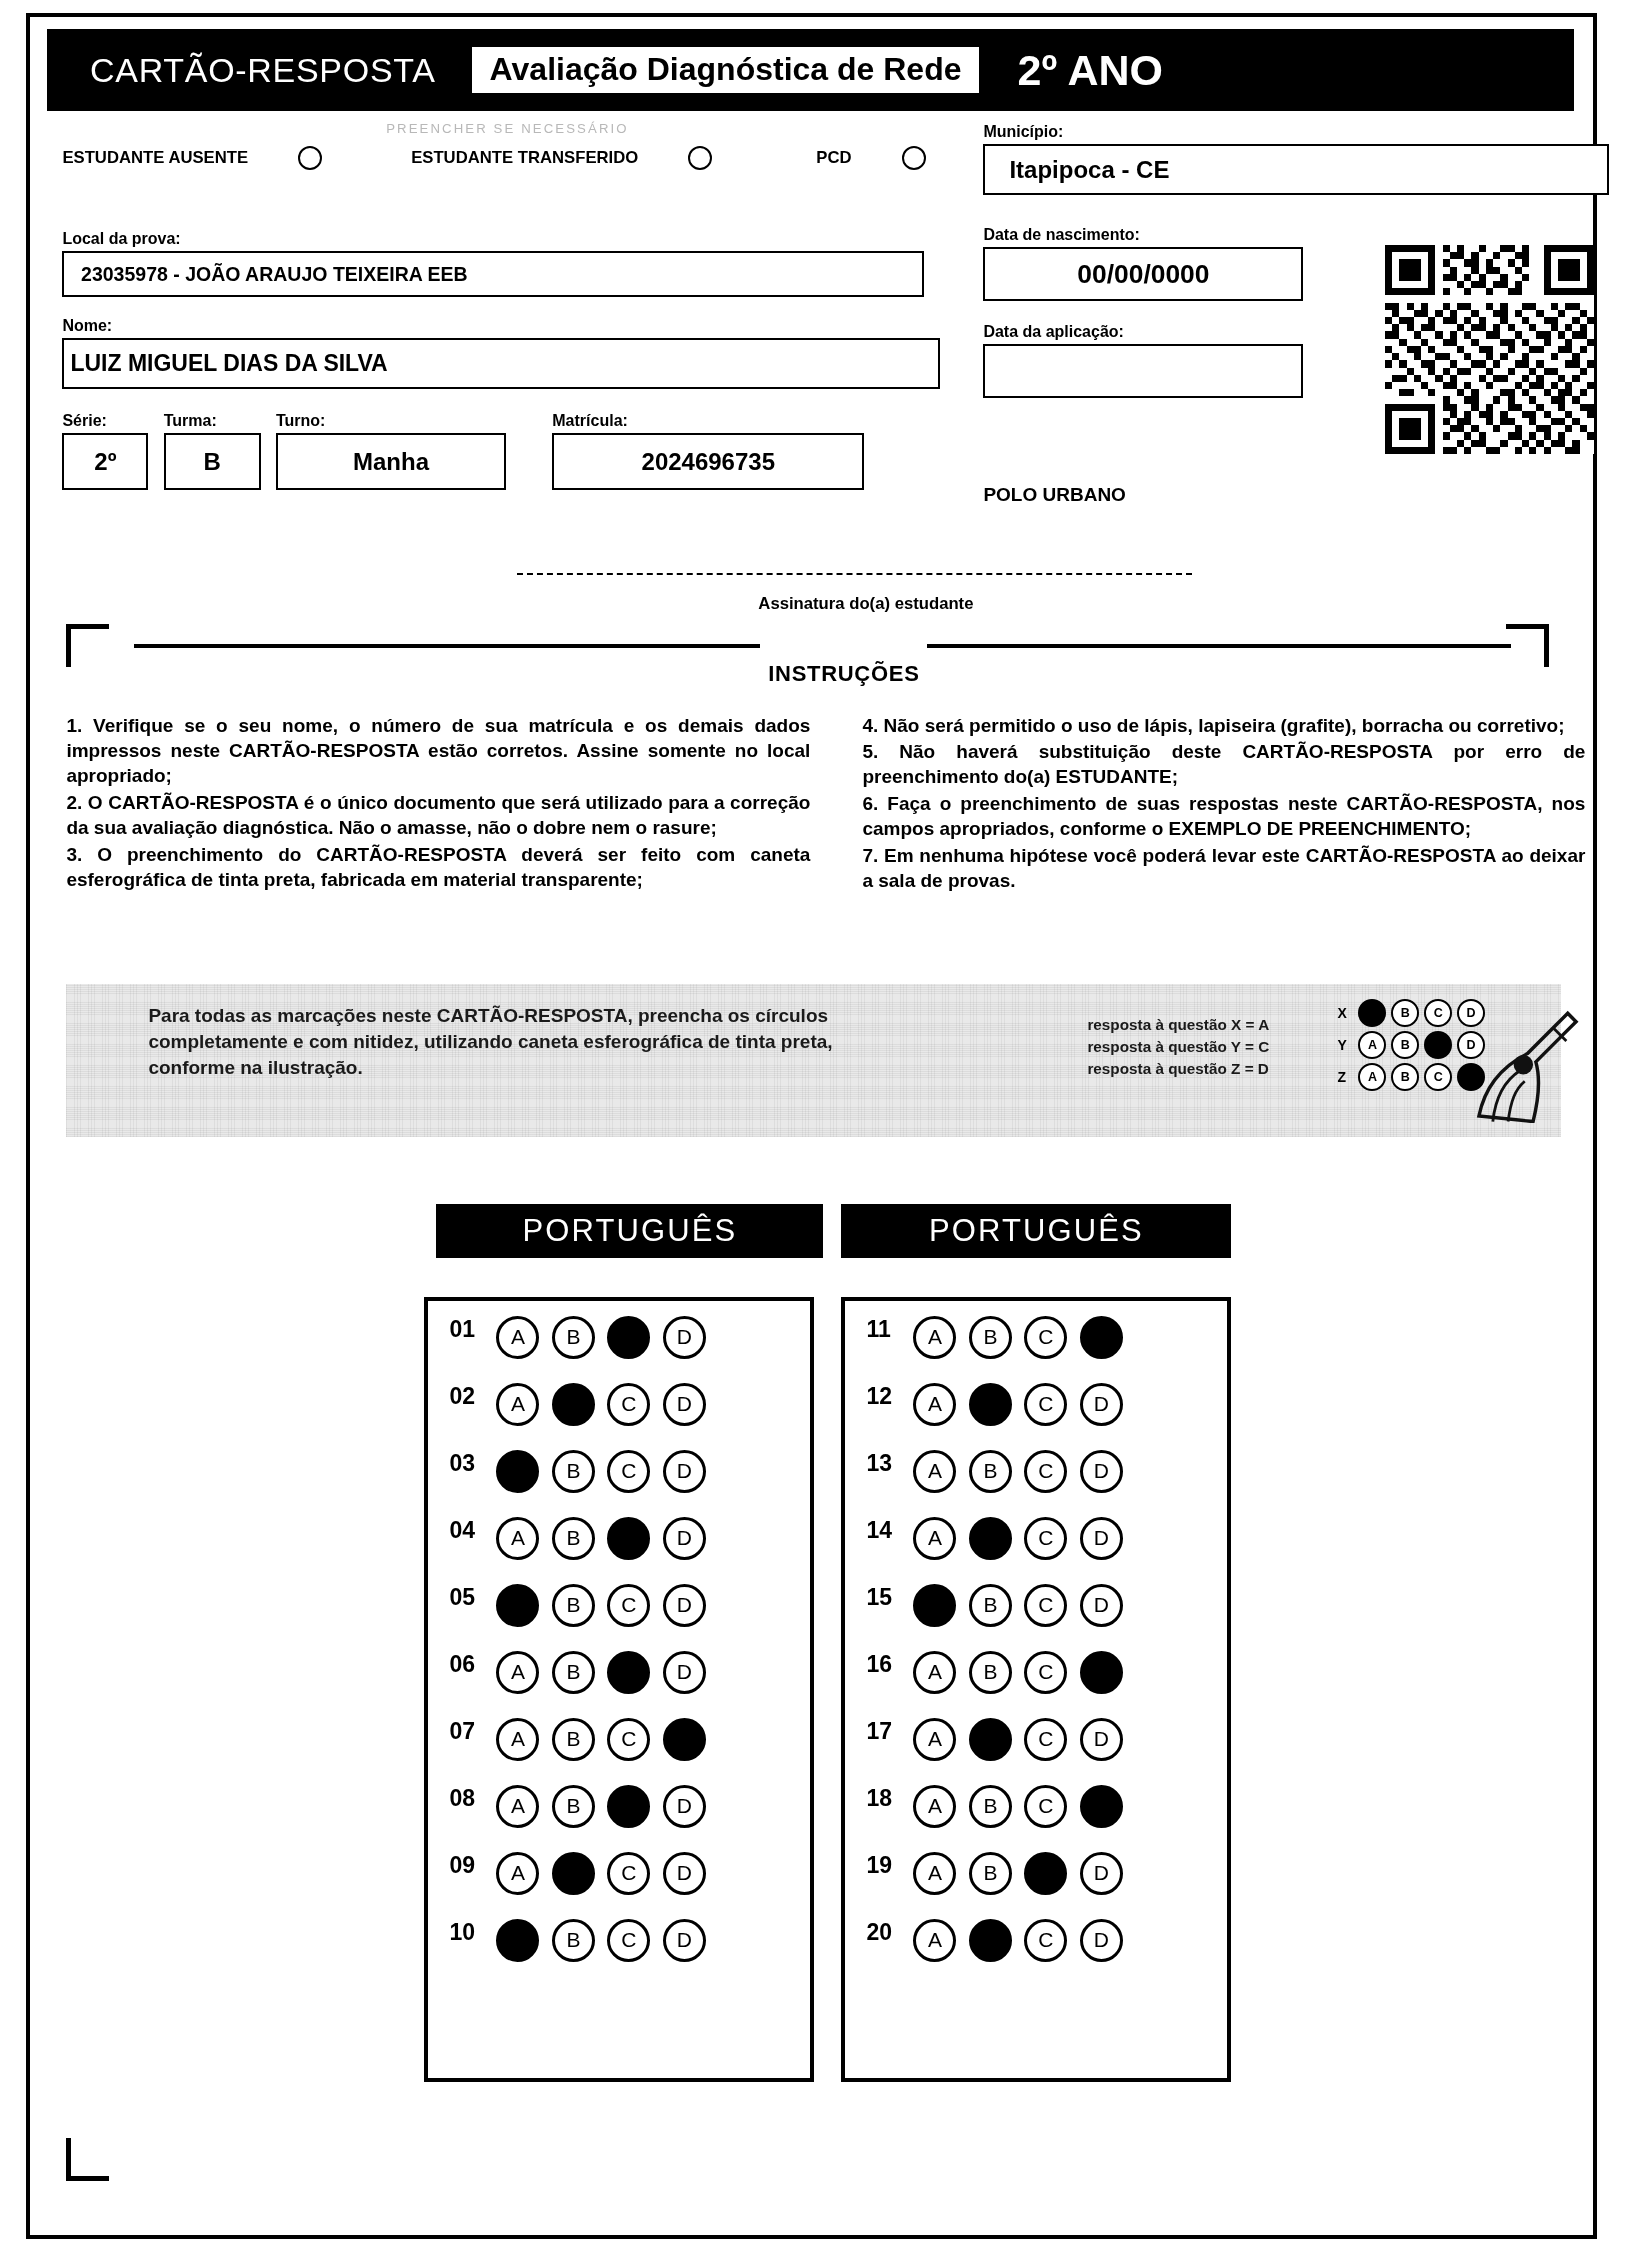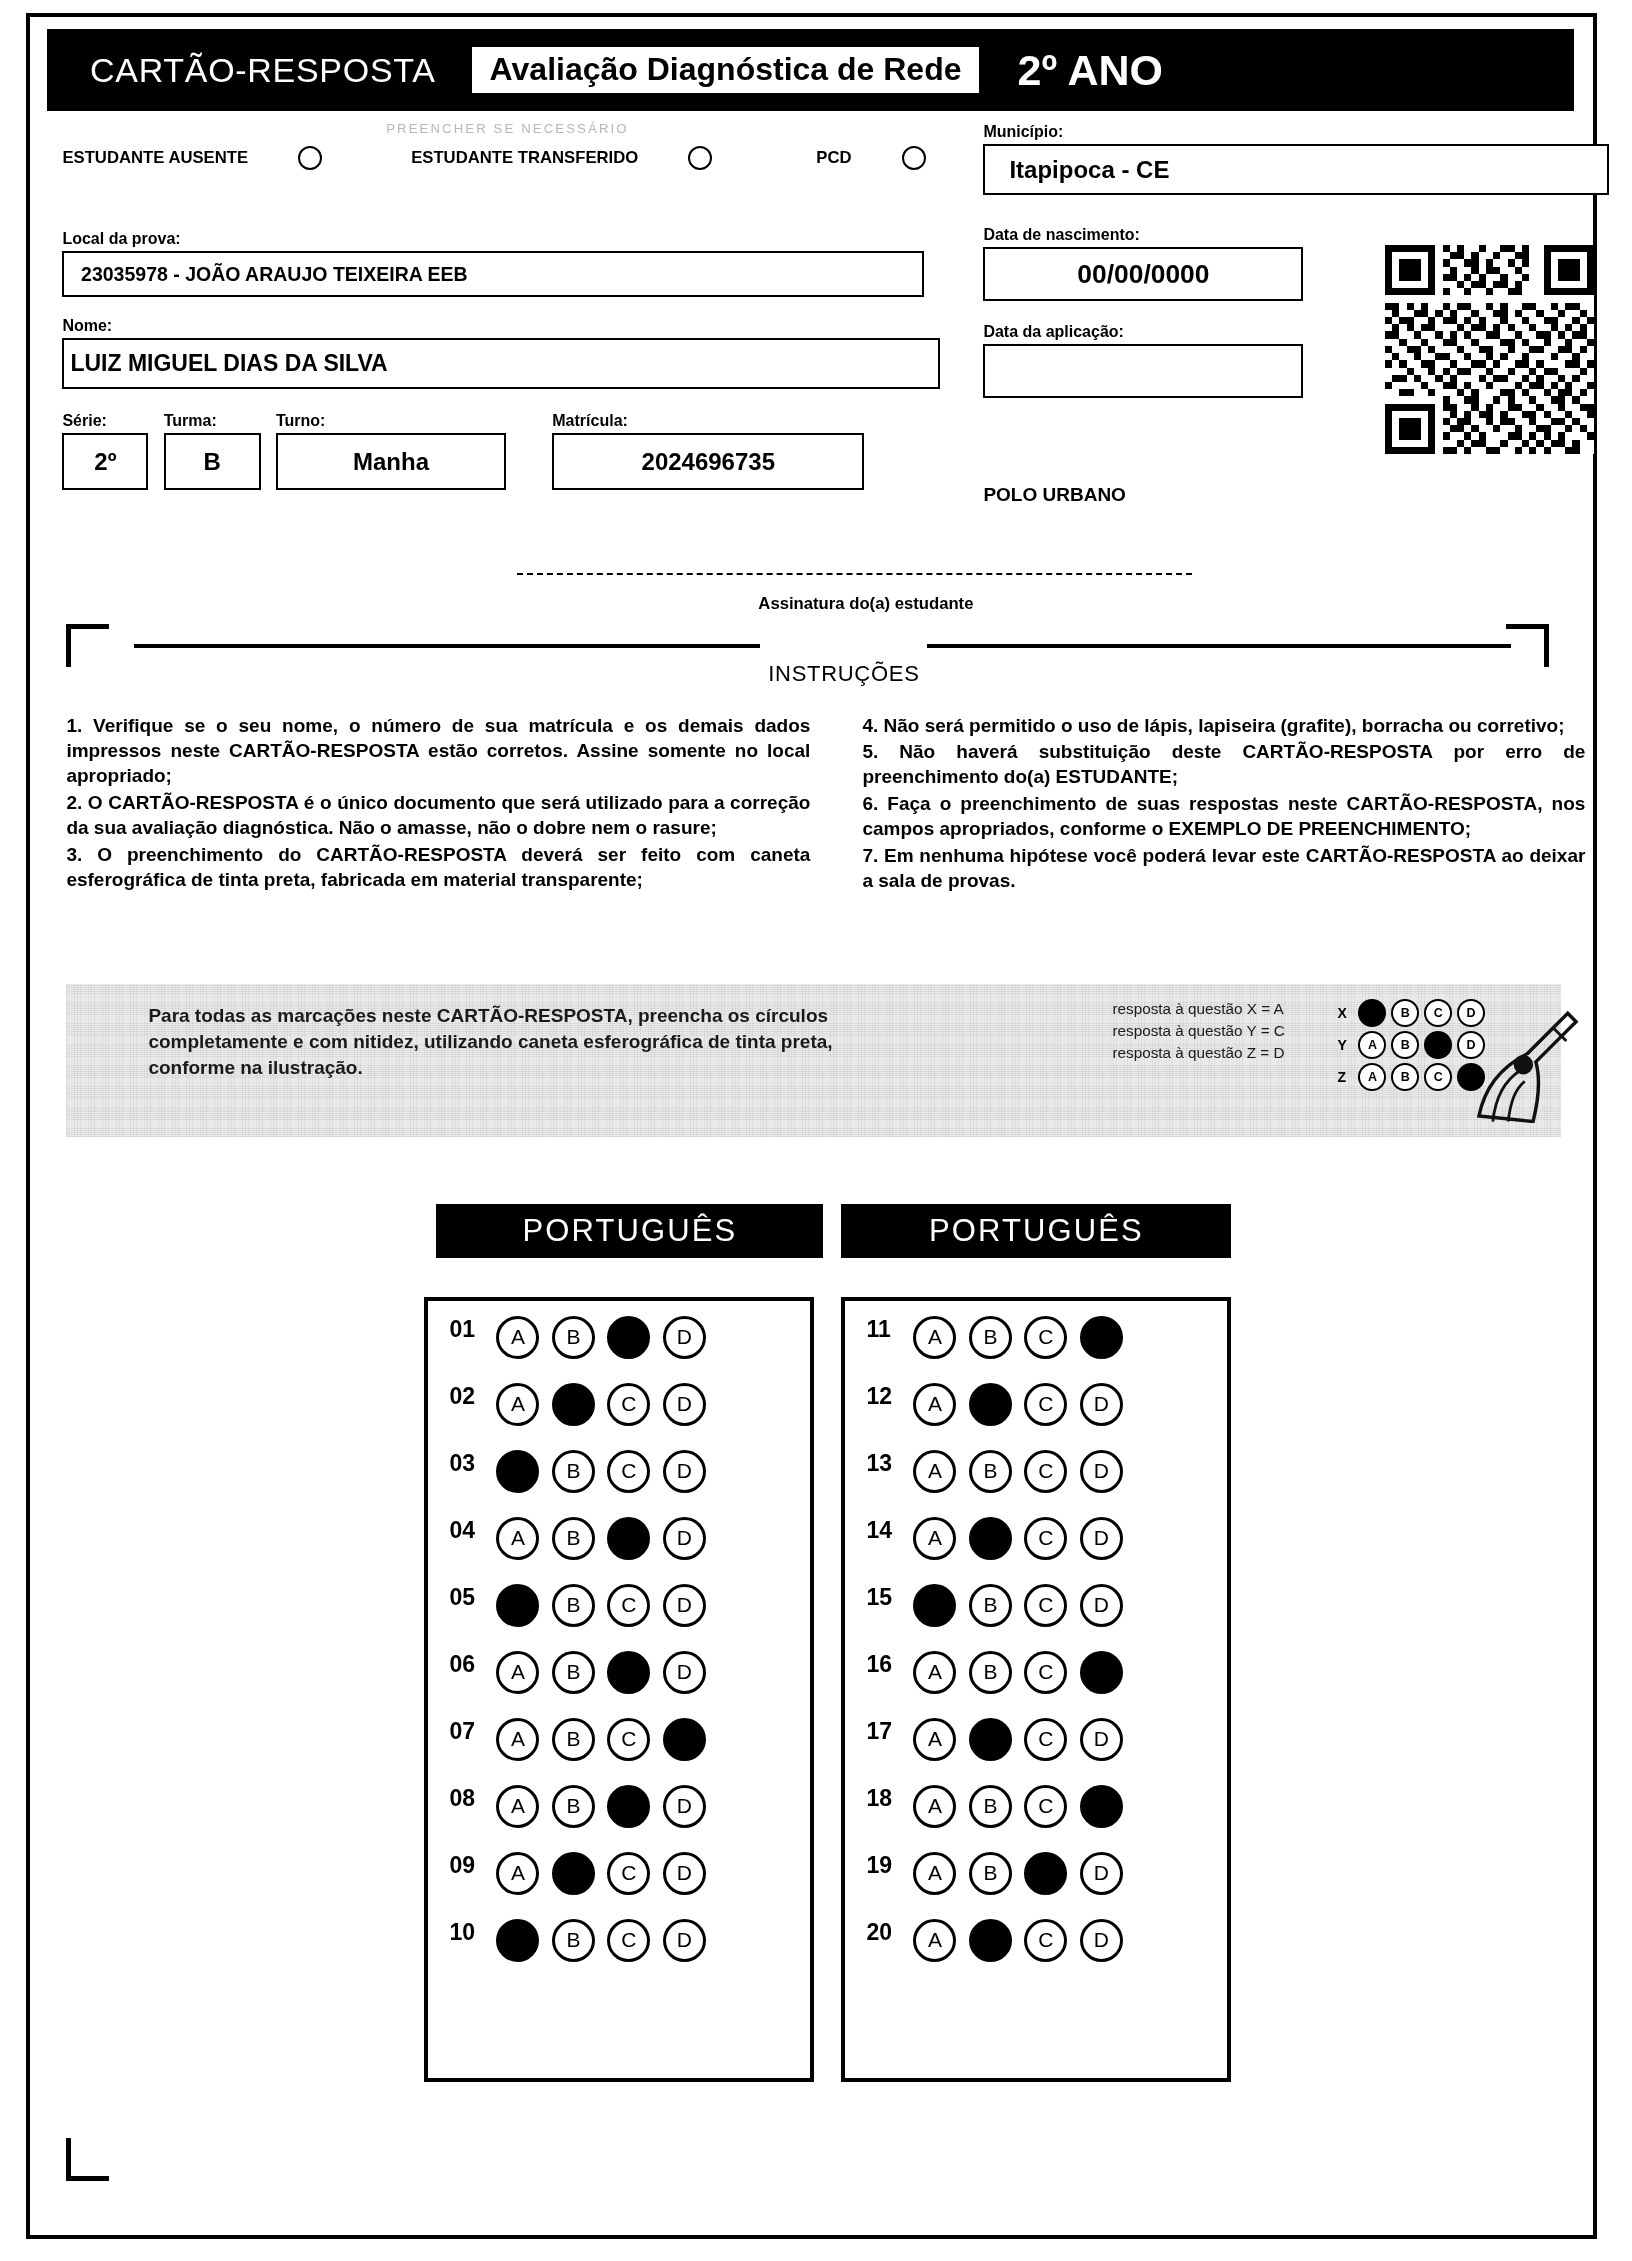--- a/index.html
+++ b/index.html
@@ -177,21 +177,21 @@
   .instr-rule-l {
     position: absolute; left: 104px; top: 627px; width: 626px;
     border-top: 4.2px solid #000;
   }
   .instr-rule-r {
     position: absolute; left: 897px; top: 627px; width: 584px;
     border-top: 4.2px solid #000;
   }
   .instr-title {
     position: absolute; left: 730px; top: 644px; width: 167px;
-    text-align: center; font-size: 22px; font-weight: normal; letter-spacing: 0.7px;
+    text-align: center; font-size: 22px; font-weight: bold; letter-spacing: 0.7px;
   }
   .instr-col {
     position: absolute;
     font-size: 19px;
     line-height: 1.33;
     text-align: justify;
     font-weight: bold;
   }
   .instr-left { left: 36px; top: 696px; width: 744px; }
   .instr-right { left: 832px; top: 696px; width: 723px; }
@@ -216,27 +216,26 @@
     width: 758px;
     font-size: 19px;
     font-weight: bold;
     line-height: 1.38;
     color: #1a1a1a;
     filter: blur(0.3px);
   }
   .ex-legend {
     position: absolute;
     left: 1021px;
-    top: 14px;
+    top: 30px;
     font-size: 15.3px;
-    font-weight: normal;
+    font-weight: bold;
     line-height: 1.45;
     color: #1a1a1a;
     filter: blur(0.3px);
-    margin-left: 25px;
   }
   .ex-grid {
     position: absolute;
     left: 1271px;
     top: 15.3px;
   }
   .ex-row { display: flex; align-items: center; margin-bottom: 4.2px; }
   .ex-rl { font-size: 14px; font-weight: bold; width: 21px; }
   .ex-bub {
     width: 28px; height: 28px; border-radius: 50%;

